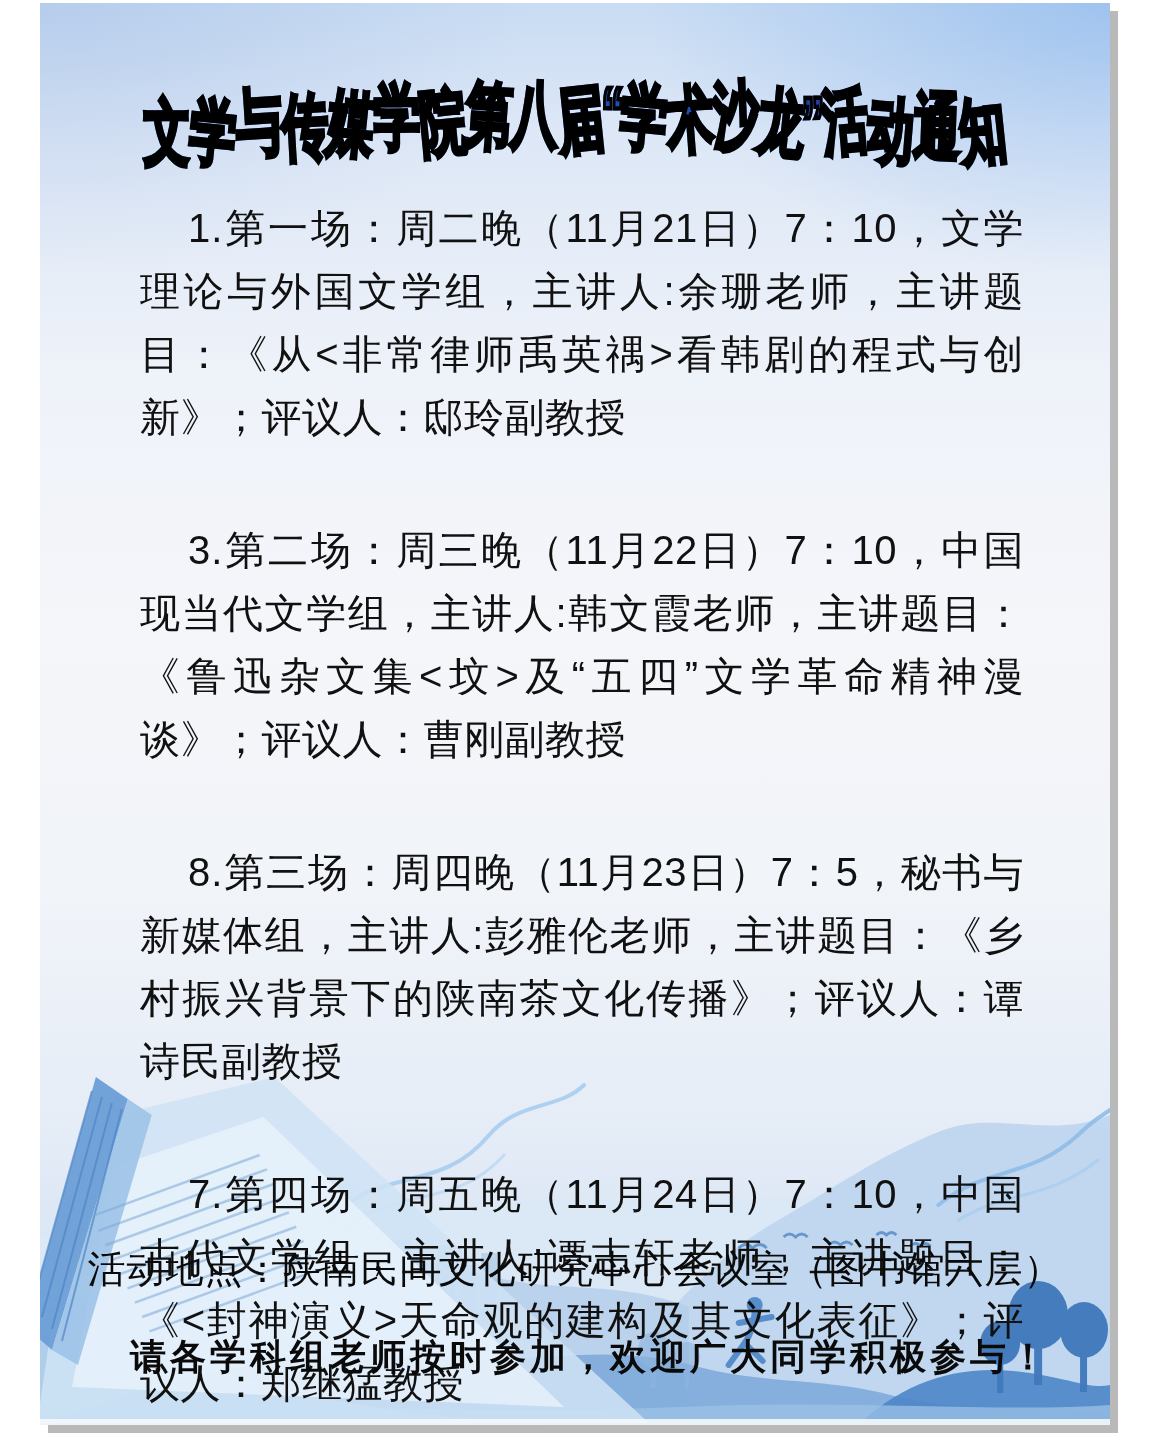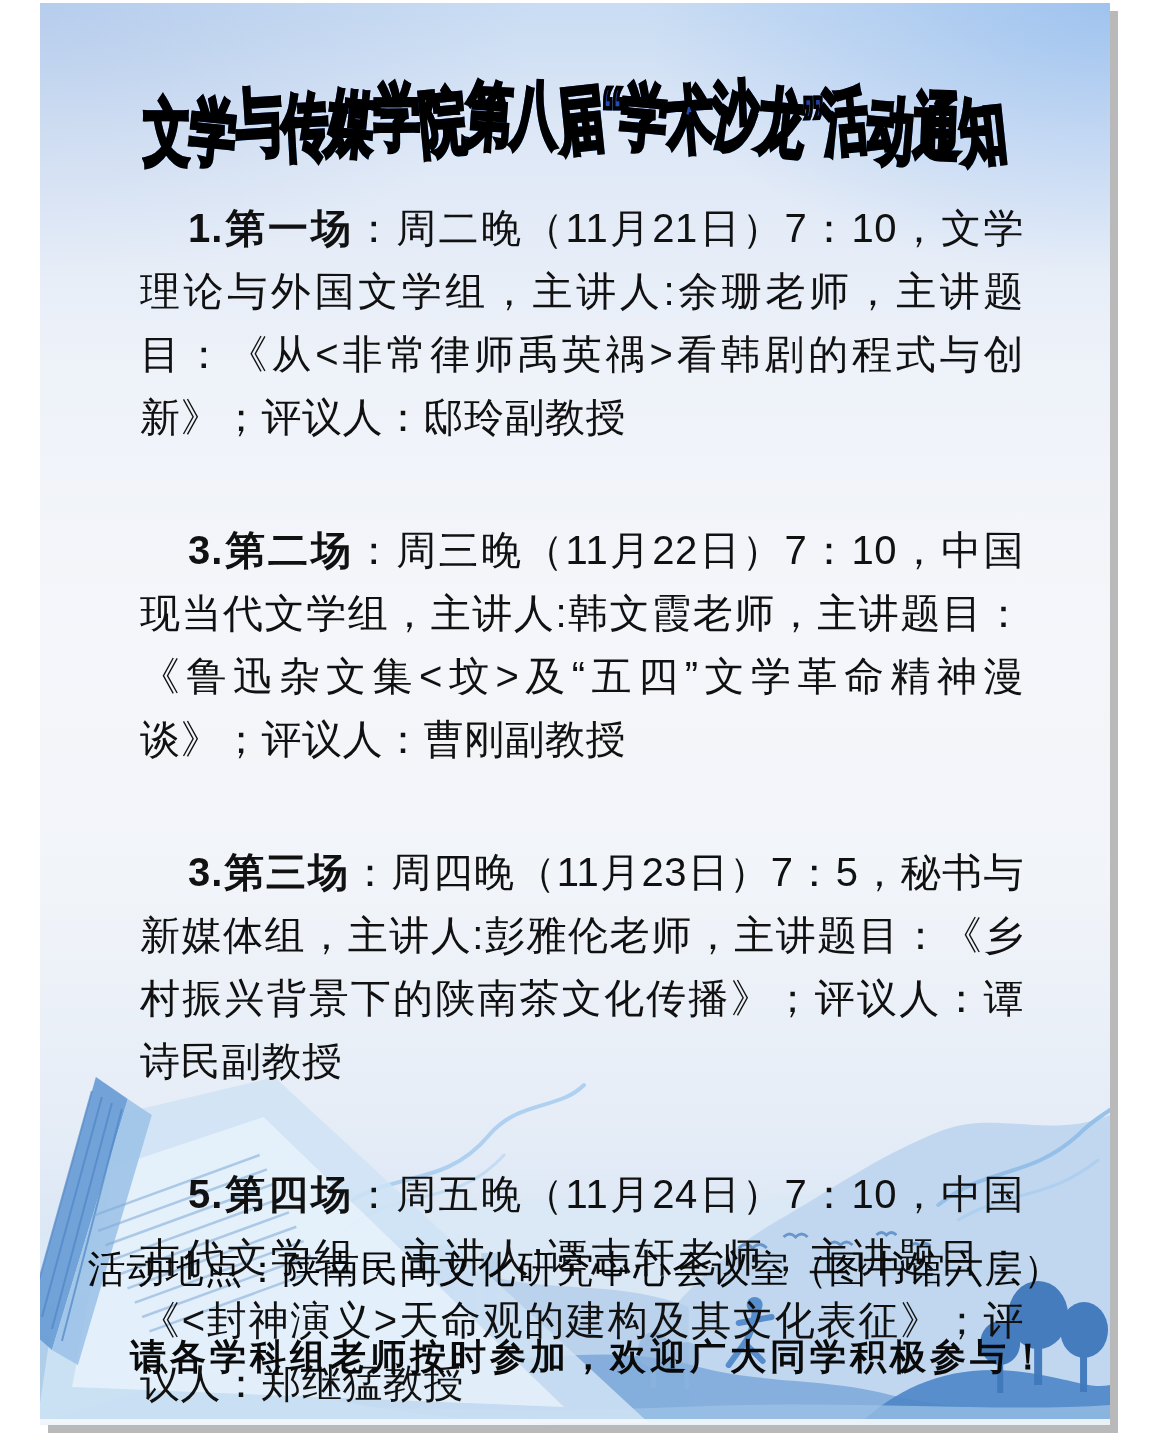--- a/index.html
+++ b/index.html
@@ -31,21 +31,21 @@
     .tchar{background:none;color:#1d55c0;}
   }
   @supports not (-webkit-text-stroke: 1px #000){
     .tchar{text-shadow:2px 2px 0 #000,-2px -2px 0 #000,2px -2px 0 #000,-2px 2px 0 #000;}
   }
   .content{position:absolute;top:194px;left:100px;width:884px;z-index:2;}
   .session{
     margin:0 0 70px 0;font-size:40px;line-height:63px;color:#111111;
     text-align:justify;text-indent:48px;letter-spacing:0.5px;
   }
-  .session .lead{font-weight:bold;letter-spacing:1px;}
+  .session .lead{font-weight:normal;letter-spacing:1px;}
   .location{
     position:absolute;top:1241px;left:0;right:0;z-index:3;
     text-align:center;font-size:38px;font-weight:normal;color:#0a0a0a;letter-spacing:1px;
   }
   .invite{
     position:absolute;top:1330px;left:0;right:0;z-index:3;
     text-align:center;font-size:36px;font-weight:bold;color:#0a0a0a;
     font-family:"Liberation Serif", serif;letter-spacing:4px;margin-left:30px;
   }
 </style>
@@ -143,20 +143,20 @@
     </g>
 
     <rect x="0" y="414" width="1072" height="6" fill="#f4f8fc" opacity="0.9"></rect>
   </svg>
 
   <h1 class="title"><span class="tchar" style="transform: translateY(0px) rotate(0deg) scale(0.8, 1.24);">文</span><span class="tchar" style="transform: translateY(0.349307px) rotate(5.6778deg) scale(0.8, 1.24);">学</span><span class="tchar" style="transform: translateY(-9.16996px) rotate(-3.67115deg) scale(0.8, 1.24);">与</span><span class="tchar" style="transform: translateY(-5.3014px) rotate(-3.30411deg) scale(0.8, 1.24);">传</span><span class="tchar" style="transform: translateY(-8.93584px) rotate(5.80752deg) scale(0.8, 1.24);">媒</span><span class="tchar" style="transform: translateY(-15.2734px) rotate(-0.450907deg) scale(0.8, 1.24);">学</span><span class="tchar" style="transform: translateY(-9.61988px) rotate(-5.51597deg) scale(0.8, 1.24);">院</span><span class="tchar" style="transform: translateY(-16.1807px) rotate(4.01742deg) scale(0.8, 1.24);">第</span><span class="tchar" style="transform: translateY(-17.2487px) rotate(2.91839deg) scale(0.8, 1.24);">八</span><span class="tchar" style="transform: translateY(-12.1007px) rotate(-5.90439deg) scale(0.8, 1.24);">届</span><span class="tchar" style="transform: translateY(-19.3302px) rotate(0.899263deg) scale(0.8, 1.24);">“</span><span class="tchar" style="transform: translateY(-14.8445px) rotate(5.32295deg) scale(0.8, 1.24);">学</span><span class="tchar" style="transform: translateY(-12.1549px) rotate(-4.34097deg) scale(0.8, 1.24);">术</span><span class="tchar" style="transform: translateY(-17.3886px) rotate(-2.51617deg) scale(0.8, 1.24);">沙</span><span class="tchar" style="transform: translateY(-8.9469px) rotate(5.96787deg) scale(0.8, 1.24);">龙</span><span class="tchar" style="transform: translateY(-9.59745px) rotate(-1.34253deg) scale(0.8, 1.24);">”</span><span class="tchar" style="transform: translateY(-10.7463px) rotate(-5.09981deg) scale(0.8, 1.24);">活</span><span class="tchar" style="transform: translateY(-1.25279px) rotate(4.63997deg) scale(0.8, 1.24);">动</span><span class="tchar" style="transform: translateY(-4.75587px) rotate(2.09971deg) scale(0.8, 1.24);">通</span><span class="tchar" style="transform: translateY(-1.11425px) rotate(-5.99759deg) scale(0.8, 1.24);">知</span></h1>
 
   <div class="content">
     <p class="session"><strong class="lead">1.第一场</strong><span>：周二晚（11月21日）7：10，文学理论与外国文学组，主讲人:余珊老师，主讲题目：《从&lt;非常律师禹英禑&gt;看韩剧的程式与创新》；评议人：邸玲副教授</span></p>
     <p class="session"><strong class="lead">3.第二场</strong><span>：周三晚（11月22日）7：10，中国现当代文学组，主讲人:韩文霞老师，主讲题目：《鲁迅杂文集&lt;坟&gt;及“五四”文学革命精神漫谈》；评议人：曹刚副教授</span></p>
-    <p class="session"><strong class="lead">3.第三场</strong><span>：周四晚（11月23日）7：5，秘书与新媒体组，主讲人:彭雅伦老师，主讲题目：《乡村振兴背景下的陕南茶文化传播》；评议人：谭诗民副教授</span></p>
-    <p class="session"><strong class="lead">5.第四场</strong><span>：周五晚（11月24日）7：10，中国古代文学组，主讲人:谭志轩老师，主讲题目：《&lt;封神演义&gt;天命观的建构及其文化表征》；评议人：郑继猛教授</span></p>
+    <p class="session"><strong class="lead">8.第三场</strong><span>：周四晚（11月23日）7：5，秘书与新媒体组，主讲人:彭雅伦老师，主讲题目：《乡村振兴背景下的陕南茶文化传播》；评议人：谭诗民副教授</span></p>
+    <p class="session"><strong class="lead">7.第四场</strong><span>：周五晚（11月24日）7：10，中国古代文学组，主讲人:谭志轩老师，主讲题目：《&lt;封神演义&gt;天命观的建构及其文化表征》；评议人：郑继猛教授</span></p>
   </div>
 
   <div class="location">活动地点：陕南民间文化研究中心会议室（图书馆六层）</div>
   <div class="invite">请各学科组老师按时参加，欢迎广大同学积极参与！</div>
 
 </div>
 
 </body></html>

